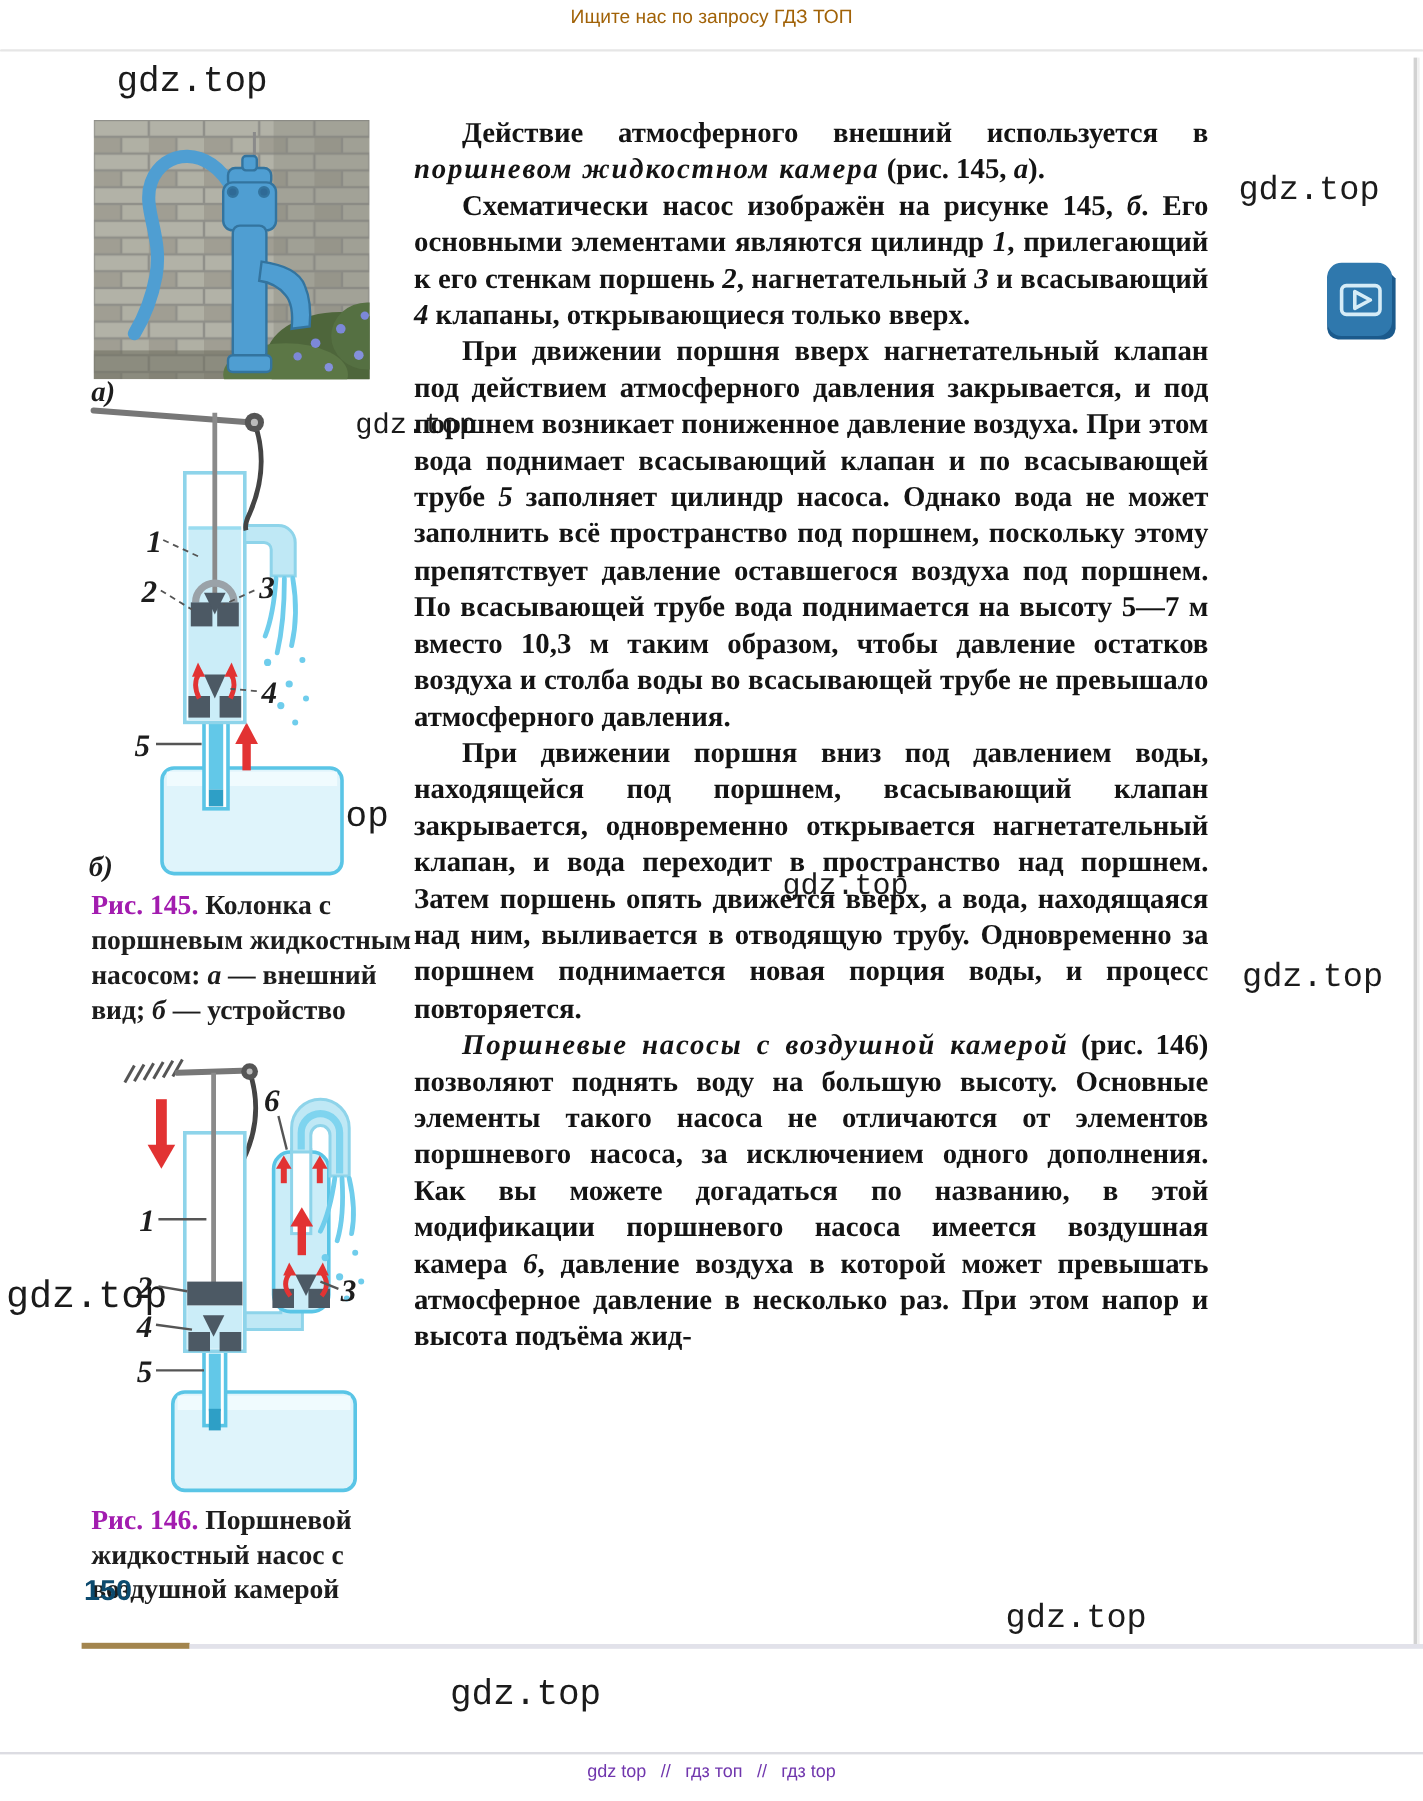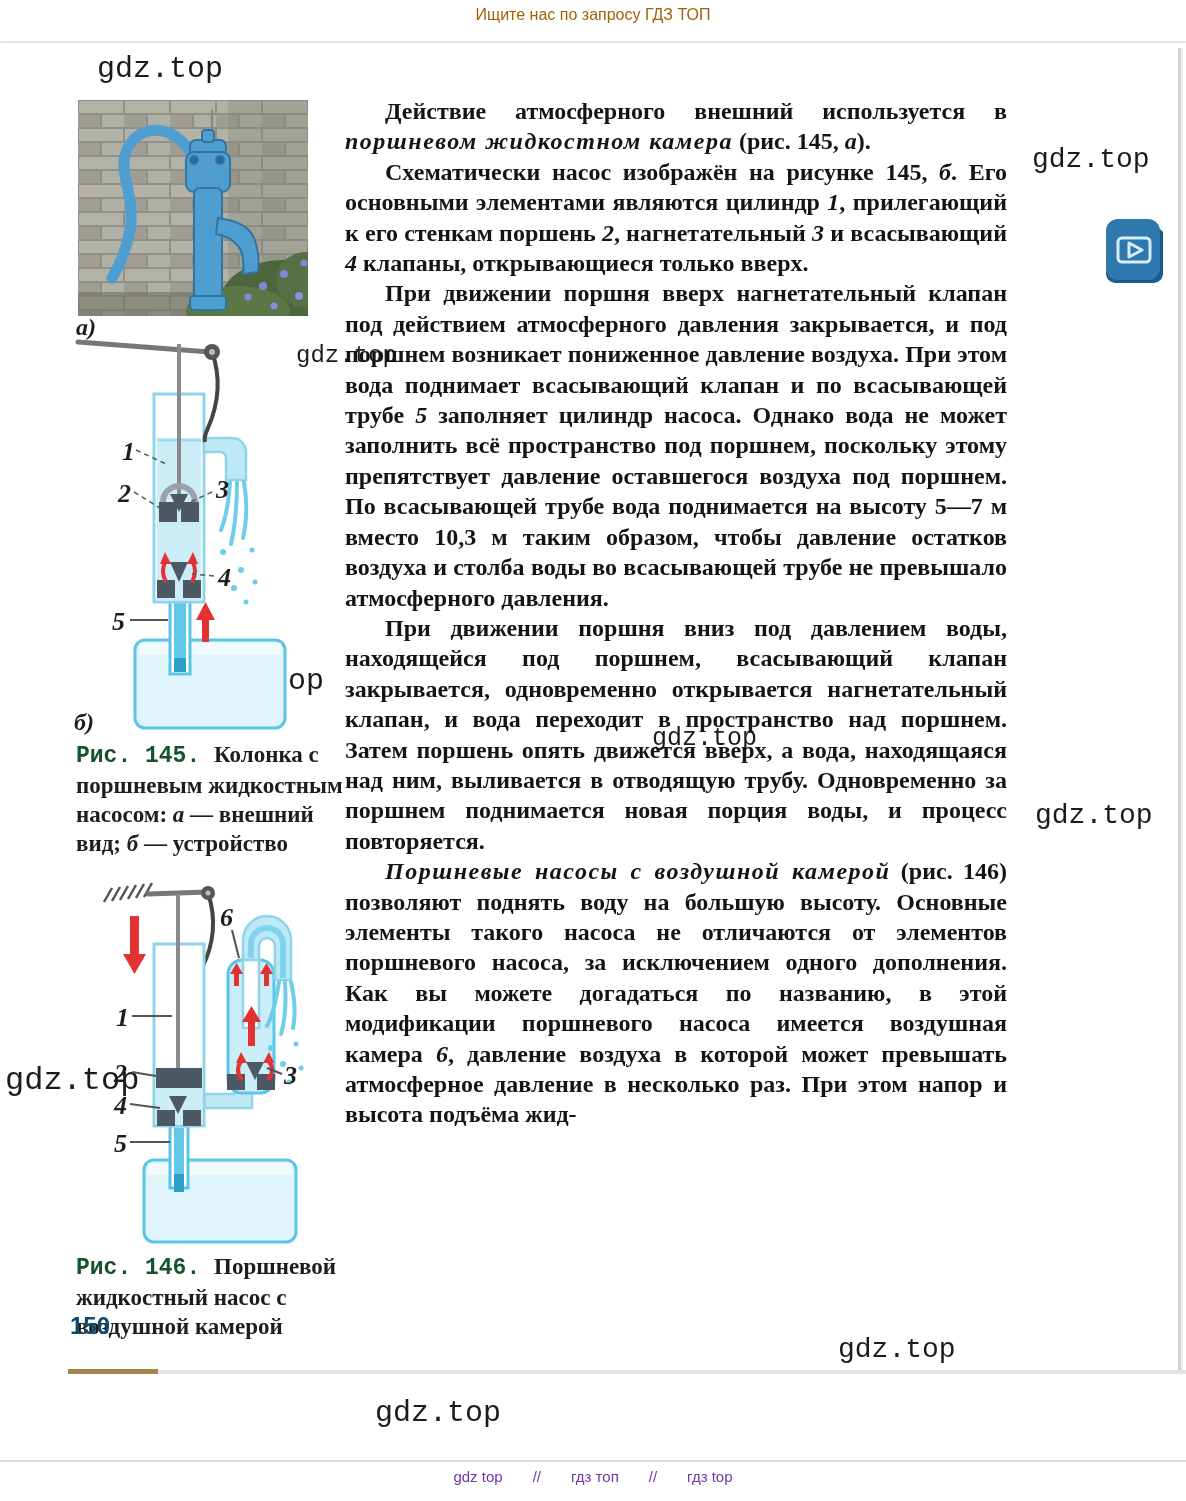--- a/index.html
+++ b/index.html
@@ -22,40 +22,40 @@
   .wm9{left:375px;top:1396px;font-size:30px;}
   
   .photo{position:absolute;left:78px;top:100px;width:230px;height:216px;}
   .fig-label{position:absolute;font:bold italic 24px "Liberation Serif",serif;color:#1d1d1d;}
   .label-a{left:76px;top:314px;}
   .diagram1{position:absolute;left:60px;top:330px;width:280px;height:405px;}
   .diagram2{position:absolute;left:60px;top:868px;width:290px;height:380px;}
   .caption{position:absolute;left:76px;width:268px;font:bold 23px/29px "Liberation Serif",serif;color:#1d1d1d;}
   .cap145{top:740px;}
   .cap146{top:1252px;width:286px;}
-  .seg-b{font-weight:bold;color:#14532d;font-family:Liberation Mono, monospace;}
+  .seg-b{font-weight:bold;color:#a21caf;}
   .seg-i{font-style:italic;}
   .seg-bi{font-style:italic;font-weight:bold;letter-spacing:1.5px;}
   
   .article{position:absolute;left:345px;top:96px;width:662px;
            font:bold 24px/30.4px "Liberation Serif",serif;color:#141414;text-align:justify;}
   .article p{margin:0;text-indent:40px;}
   
   .page-number{position:absolute;left:70px;top:1312px;font:bold 24px "Liberation Sans",sans-serif;color:#0c4a6e;}
   .bar-brown{position:absolute;left:68px;top:1369px;width:90px;height:5px;background:#a3854e;}
   .bar-gray{position:absolute;left:158px;top:1370px;width:1028px;height:4px;background:#e2e2ea;}
   .right-edge{position:absolute;left:1178px;top:48px;width:3px;height:1324px;background:#d2d2d2;}
   .right-edge2{position:absolute;left:1181px;top:48px;width:2px;height:1324px;background:#efefef;}
   
   .video-btn{position:absolute;left:1101px;top:213px;width:66px;height:77px;cursor:pointer;border:0;background:transparent;padding:0;}
   
   .footer-divider{position:absolute;left:0;top:1460px;width:100%;height:2px;background:#dcdce2;}
   .footer{position:absolute;left:0;top:1468px;width:100%;text-align:center;
           font:15px "Liberation Sans",sans-serif;color:#7036ad;}
-  .footer a{color:#7036ad;text-decoration:none;margin:0 26px;}
+  .footer a{color:#7036ad;text-decoration:none;margin:0 8px;}
   .footer .sep{color:#7036ad;margin:0 4px;}
   
   .dlabel{font:bold italic 26px "Liberation Serif",serif;fill:#1d1d1d;}
   .dlabel-sm{font:bold italic 24px "Liberation Serif",serif;fill:#1d1d1d;}
 </style>
 </head>
 <body>
 
 <div class="page">
 

